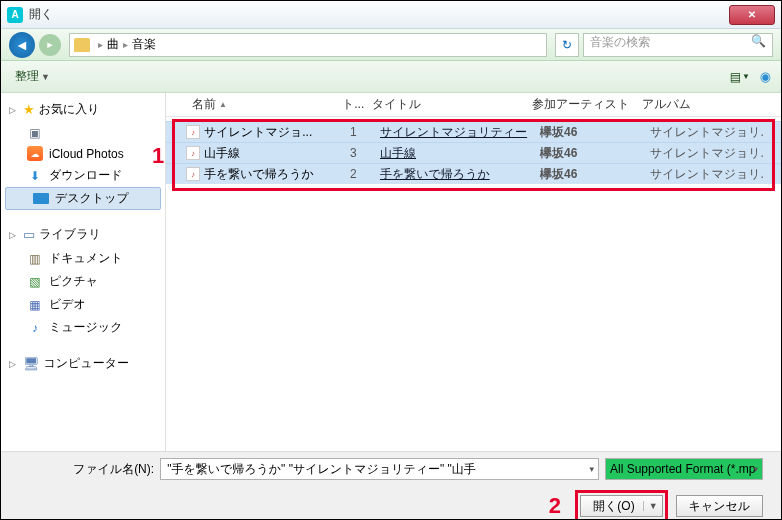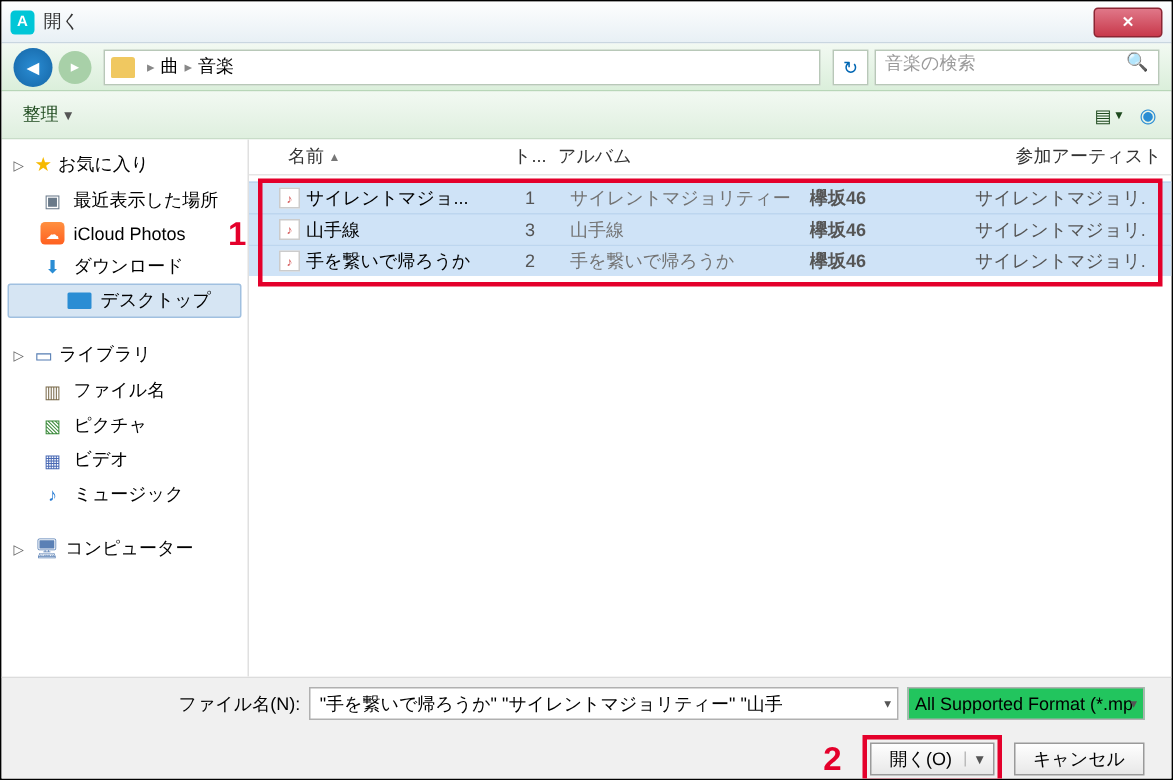--- a/index.html
+++ b/index.html
@@ -34,21 +34,21 @@
 
 .main { display: flex; height: 358px; }
 .sidebar { width: 165px; border-right: 1px solid #e0e0e0; padding: 6px 4px; overflow: hidden; background: #fff; }
 .side-group { margin-bottom: 14px; }
 .side-head { display: flex; align-items: center; gap: 4px; font-size: 12px; padding: 2px 4px; margin-bottom: 2px; }
 .side-head .tri { font-size: 9px; color: #666; width: 10px; }
 .side-head .star { color: #f6b900; font-size: 13px; }
 .side-head .lib { color: #5a80b5; font-size: 13px; }
 .side-head .comp { color: #5a80b5; font-size: 13px; }
 .side-item { display: flex; align-items: center; gap: 6px; font-size: 12px; padding: 3px 6px 3px 22px; white-space: nowrap; overflow: hidden; }
-.side-item.sel { background: #d6e5f3; border: 1px solid #a0c0e0; border-radius: 2px; padding: 2px 5px 2px 39px; }
+.side-item.sel { background: #d6e5f3; border: 1px solid #a0c0e0; border-radius: 2px; padding: 2px 5px 2px 27px; }
 .side-icon { width: 16px; height: 15px; display: inline-flex; align-items: center; justify-content: center; font-size: 12px; }
 .ic-recent { color: #6a7a8a; }
 .ic-icloud { background: linear-gradient(#ff9040, #ff6020); border-radius: 3px; color:#fff; font-size:9px; }
 .ic-dl { color: #2a8dd4; }
 .ic-desk { background: #2a8dd4; border-radius: 1px; width: 16px; height: 11px; position: relative; }
 .ic-doc { color: #7a6a4a; }
 .ic-pic { color: #3a8a3a; }
 .ic-vid { color: #4a6ab5; }
 .ic-mus { color: #2a7dd4; }
 
@@ -61,30 +61,30 @@
 .col-headers .c-artist { width: 110px; }
 .col-headers .c-album { flex: 1; }
 .col-headers .sort { font-size: 8px; color: #777; }
 
 .red-box { position: absolute; top: 26px; left: 6px; right: 6px; border: 3px solid #e4002b; height: 72px; pointer-events: none; }
 .file-rows { padding-top: 4px; }
 .file-row { height: 21px; display: flex; align-items: center; font-size: 12px; padding-left: 20px; background: #cfe3f7; border-top: 1px solid #bdd6ef; }
 .file-row .fi { width: 14px; height: 14px; background: #fff; border: 1px solid #ccc; margin-right: 4px; display: flex; align-items: center; justify-content: center; font-size: 8px; color: #d04a4a; }
 .file-row .c-name { width: 146px; overflow: hidden; white-space: nowrap; }
 .file-row .c-track { width: 30px; color: #555; }
-.file-row .c-title { width: 160px; overflow: hidden; white-space: nowrap; color: #737373; }
+.file-row .c-title { width: 160px; overflow: hidden; white-space: nowrap; color: #0f172a; text-decoration: underline; }
 .file-row .c-artist { width: 110px; color: #555; font-weight: bold; }
 .file-row .c-album { flex: 1; overflow: hidden; white-space: nowrap; color: #555; }
 
 .annotation-1 { position: absolute; left: -14px; top: 50px; color: #e4002b; font-size: 22px; font-weight: bold; font-family: Arial; }
 .annotation-2 { color: #e4002b; font-size: 22px; font-weight: bold; font-family: Arial; margin-right: 6px; }
 
 
 .bottom { height: 70px; padding: 6px 18px; background: #f0f0f0; border-top: 1px solid #dcdcdc; }
-.fname-row { display: flex; align-items: center; gap: 6px; margin: 0 0 10px 100px; font-size: 12px; }
+.fname-row { display: flex; align-items: center; gap: 6px; margin: 0 0 10px 54px; font-size: 12px; }
 .fname-row .lbl { white-space: nowrap; }
 .fname-row .combo { flex: 1; height: 22px; background: #fff; border: 1px solid #b0b0b0; padding: 0 18px 0 6px; font-size: 12px; overflow: hidden; white-space: nowrap; position: relative; display:flex; align-items:center; }
 .fname-row .combo .chev { position: absolute; right: 4px; font-size: 9px; color: #555; }
 .fname-row .filter { width: 158px; height: 22px; background: #22c55e; border: 1px solid #b0b0b0; padding: 0 4px; font-size: 12px; display: flex; align-items: center; overflow: hidden; white-space: nowrap; position: relative; }
 .fname-row .filter .chev { position: absolute; right: 4px; font-size: 9px; color: #555; }
 .btn-row { display: flex; justify-content: flex-end; align-items: center; gap: 8px; }
 .open-wrap { border: 3px solid #e4002b; padding: 2px; display: flex; }
 .btn { height: 22px; background: linear-gradient(#fefefe, #e8e8e8); border: 1px solid #9a9a9a; font-size: 12px; padding: 0 12px; display: flex; align-items: center; gap: 3px; }
 .btn.split { padding-right: 4px; }
 .btn .chev { font-size: 9px; color: #555; border-left: 1px solid #bbb; padding-left: 5px; margin-left: 5px; }
@@ -132,21 +132,20 @@
 <div class="main">
   <div class="sidebar">
     <div class="side-group">
       <div class="side-head">
         <span class="tri">▷</span>
         <span class="star">★</span>
         <span>お気に入り</span>
       </div>
       <div class="side-item">
           <span class="side-icon ic-recent">▣</span>
-          <span>最近表示した場所</span>
         </div>
       <div class="side-item">
           <span class="side-icon ic-icloud">☁</span>
           <span>iCloud Photos</span>
         </div>
       <div class="side-item">
           <span class="side-icon ic-dl">⬇</span>
           <span>ダウンロード</span>
         </div>
       <div class="side-item sel">
@@ -157,21 +156,21 @@
         </div>
     </div>
     <div class="side-group">
       <div class="side-head">
         <span class="tri">▷</span>
         <span class="lib">▭</span>
         <span>ライブラリ</span>
       </div>
       <div class="side-item">
           <span class="side-icon ic-doc">▥</span>
-          <span>ファイル名</span>
+          <span>ドキュメント</span>
         </div>
       <div class="side-item">
           <span class="side-icon ic-pic">▧</span>
           <span>ピクチャ</span>
         </div>
       <div class="side-item">
           <span class="side-icon ic-vid">▦</span>
           <span>ビデオ</span>
         </div>
       <div class="side-item">
@@ -191,25 +190,28 @@
   <div class="content">
     <div class="annotation-1">1</div>
     <div class="col-headers">
       <div class="col c-name">
           <span>名前</span>
           <span class="sort">▲</span>
         </div>
       <div class="col c-track">
           <span>ト...</span>
         </div>
+      <div class="col c-title">
+          <span>タイトル</span>
+        </div>
+      <div class="col c-artist">
+          <span>参加アーティスト</span>
+        </div>
       <div class="col c-album">
           <span>アルバム</span>
-        </div>
-      <div class="col c-artist">
-          <span>参加アーティスト</span>
         </div>
     </div>
     <div class="red-box"></div>
     <div class="file-rows" id="file-rows">
         <div class="file-row">
           <span class="fi">♪</span>
           <span class="c-name">サイレントマジョ...</span>
           <span class="c-track">1</span>
           <span class="c-title">サイレントマジョリティー</span>
           <span class="c-artist">欅坂46</span>

